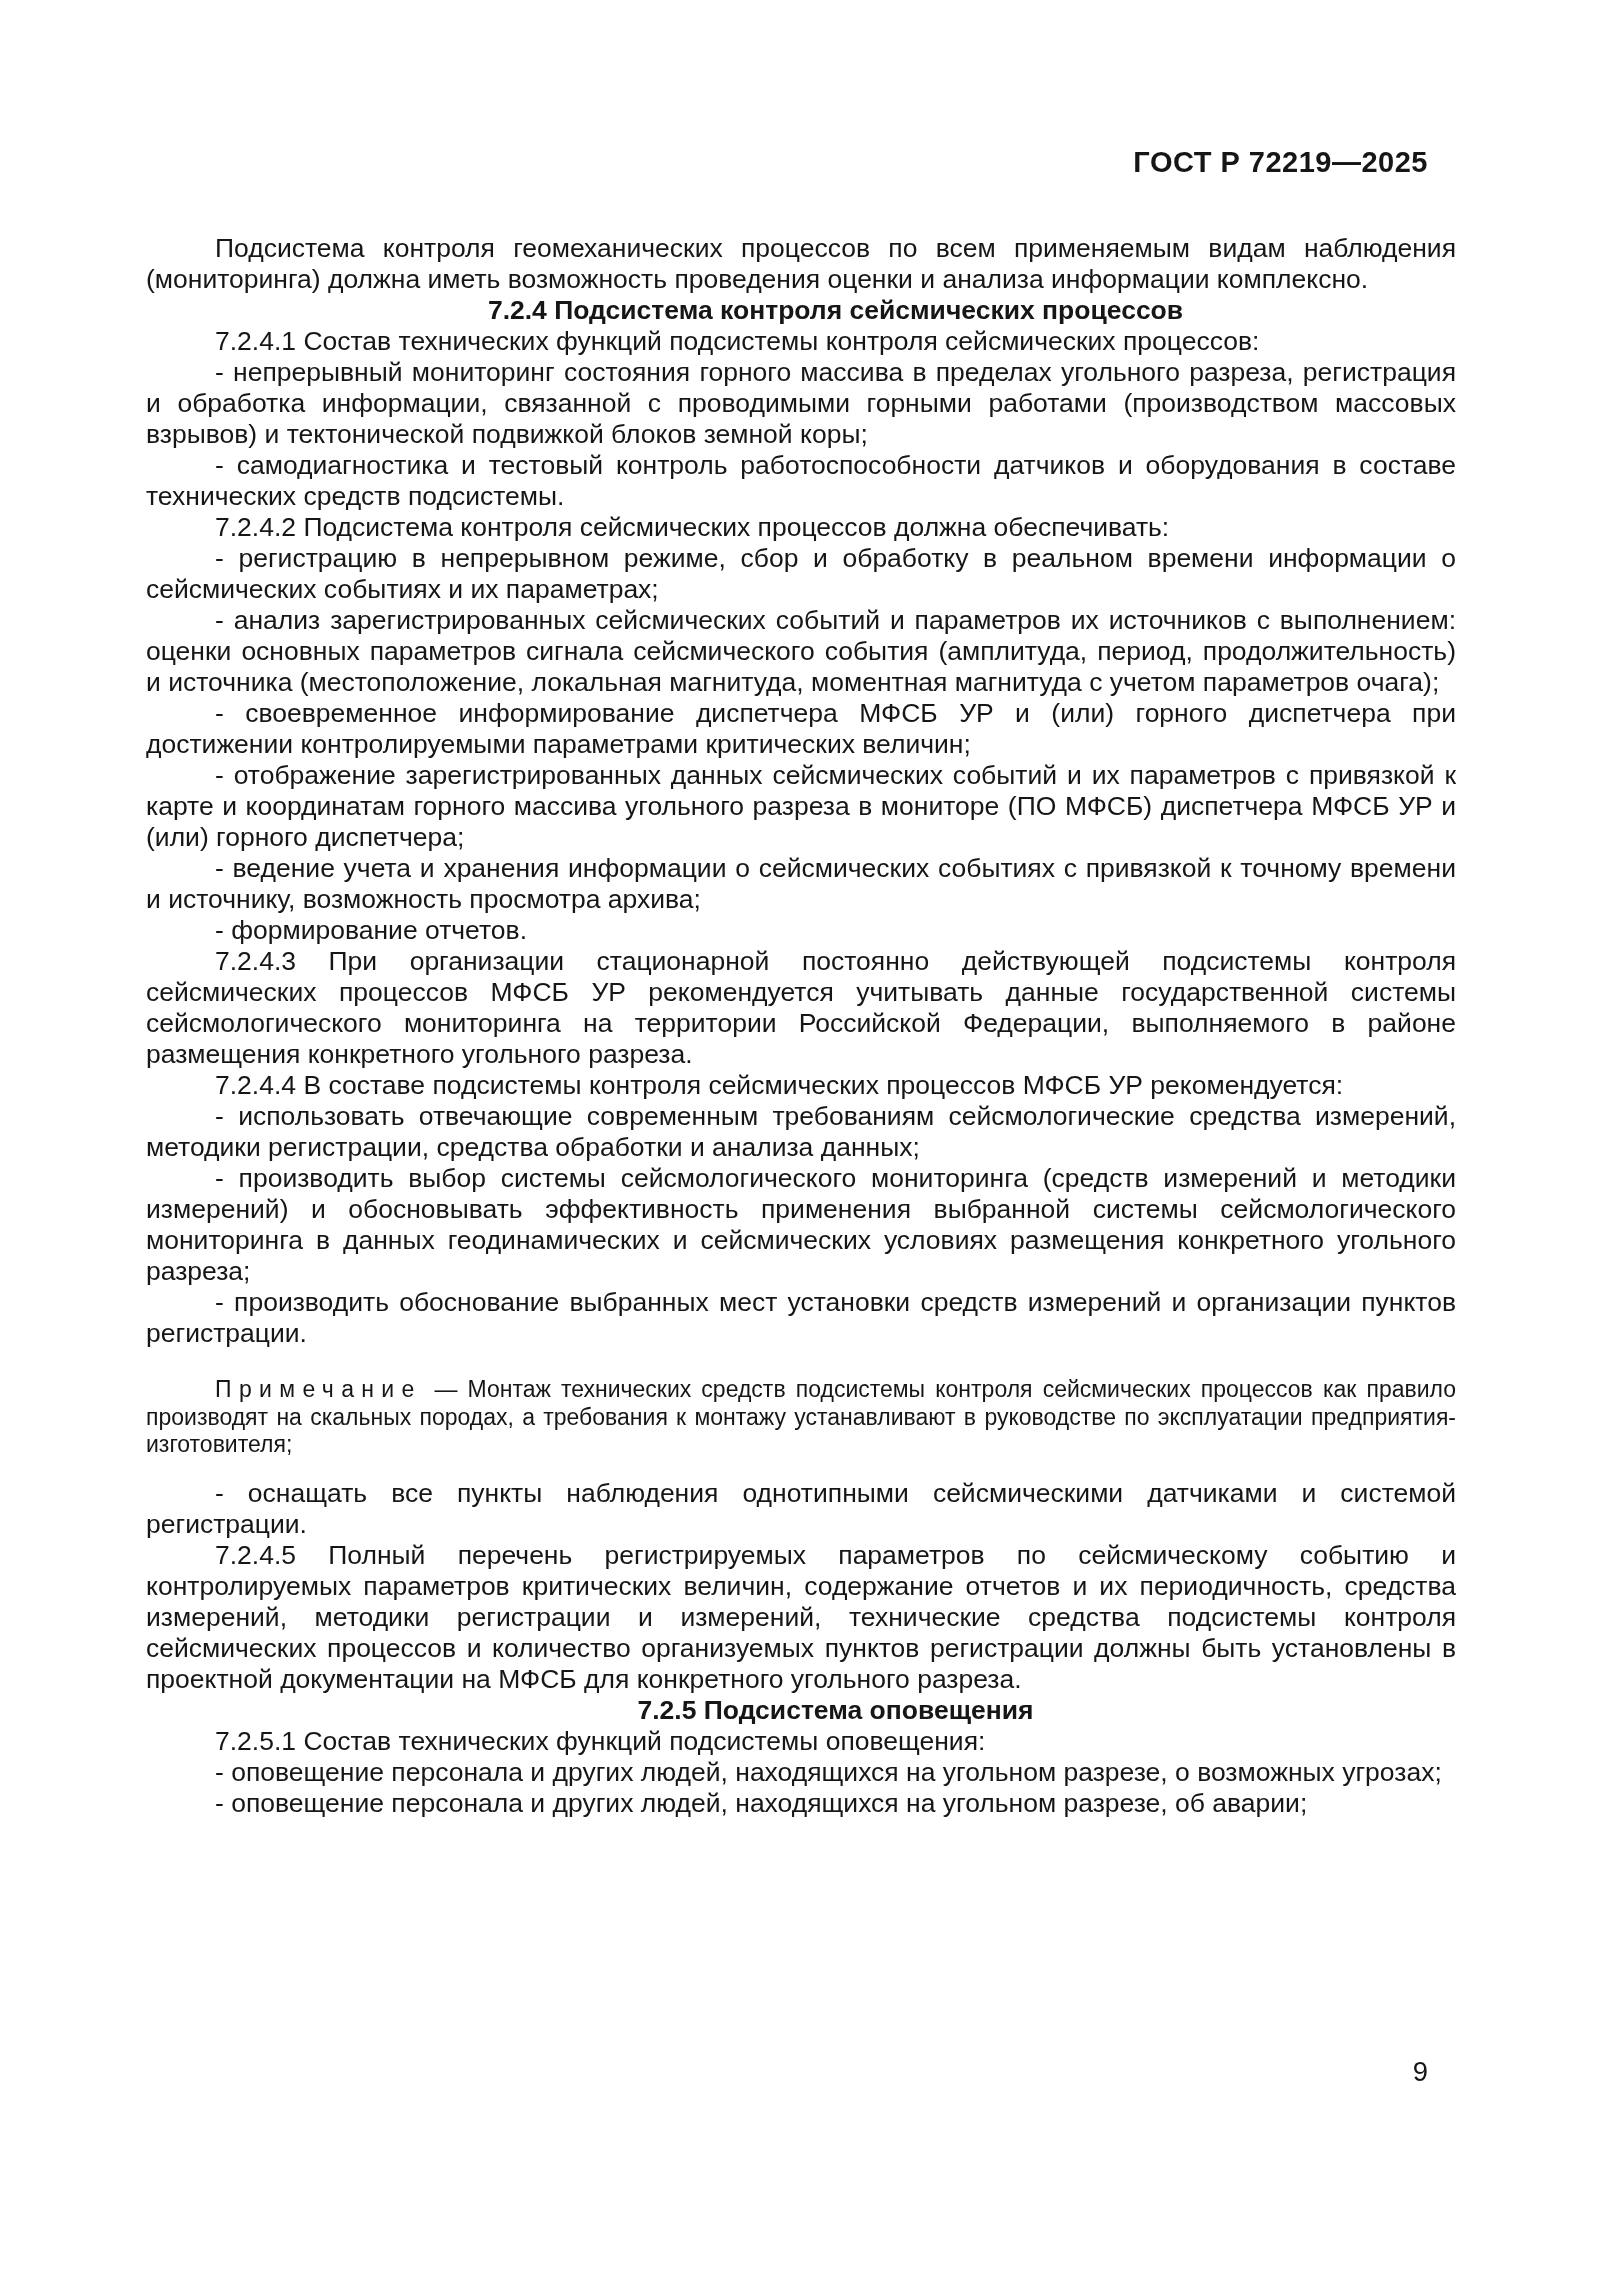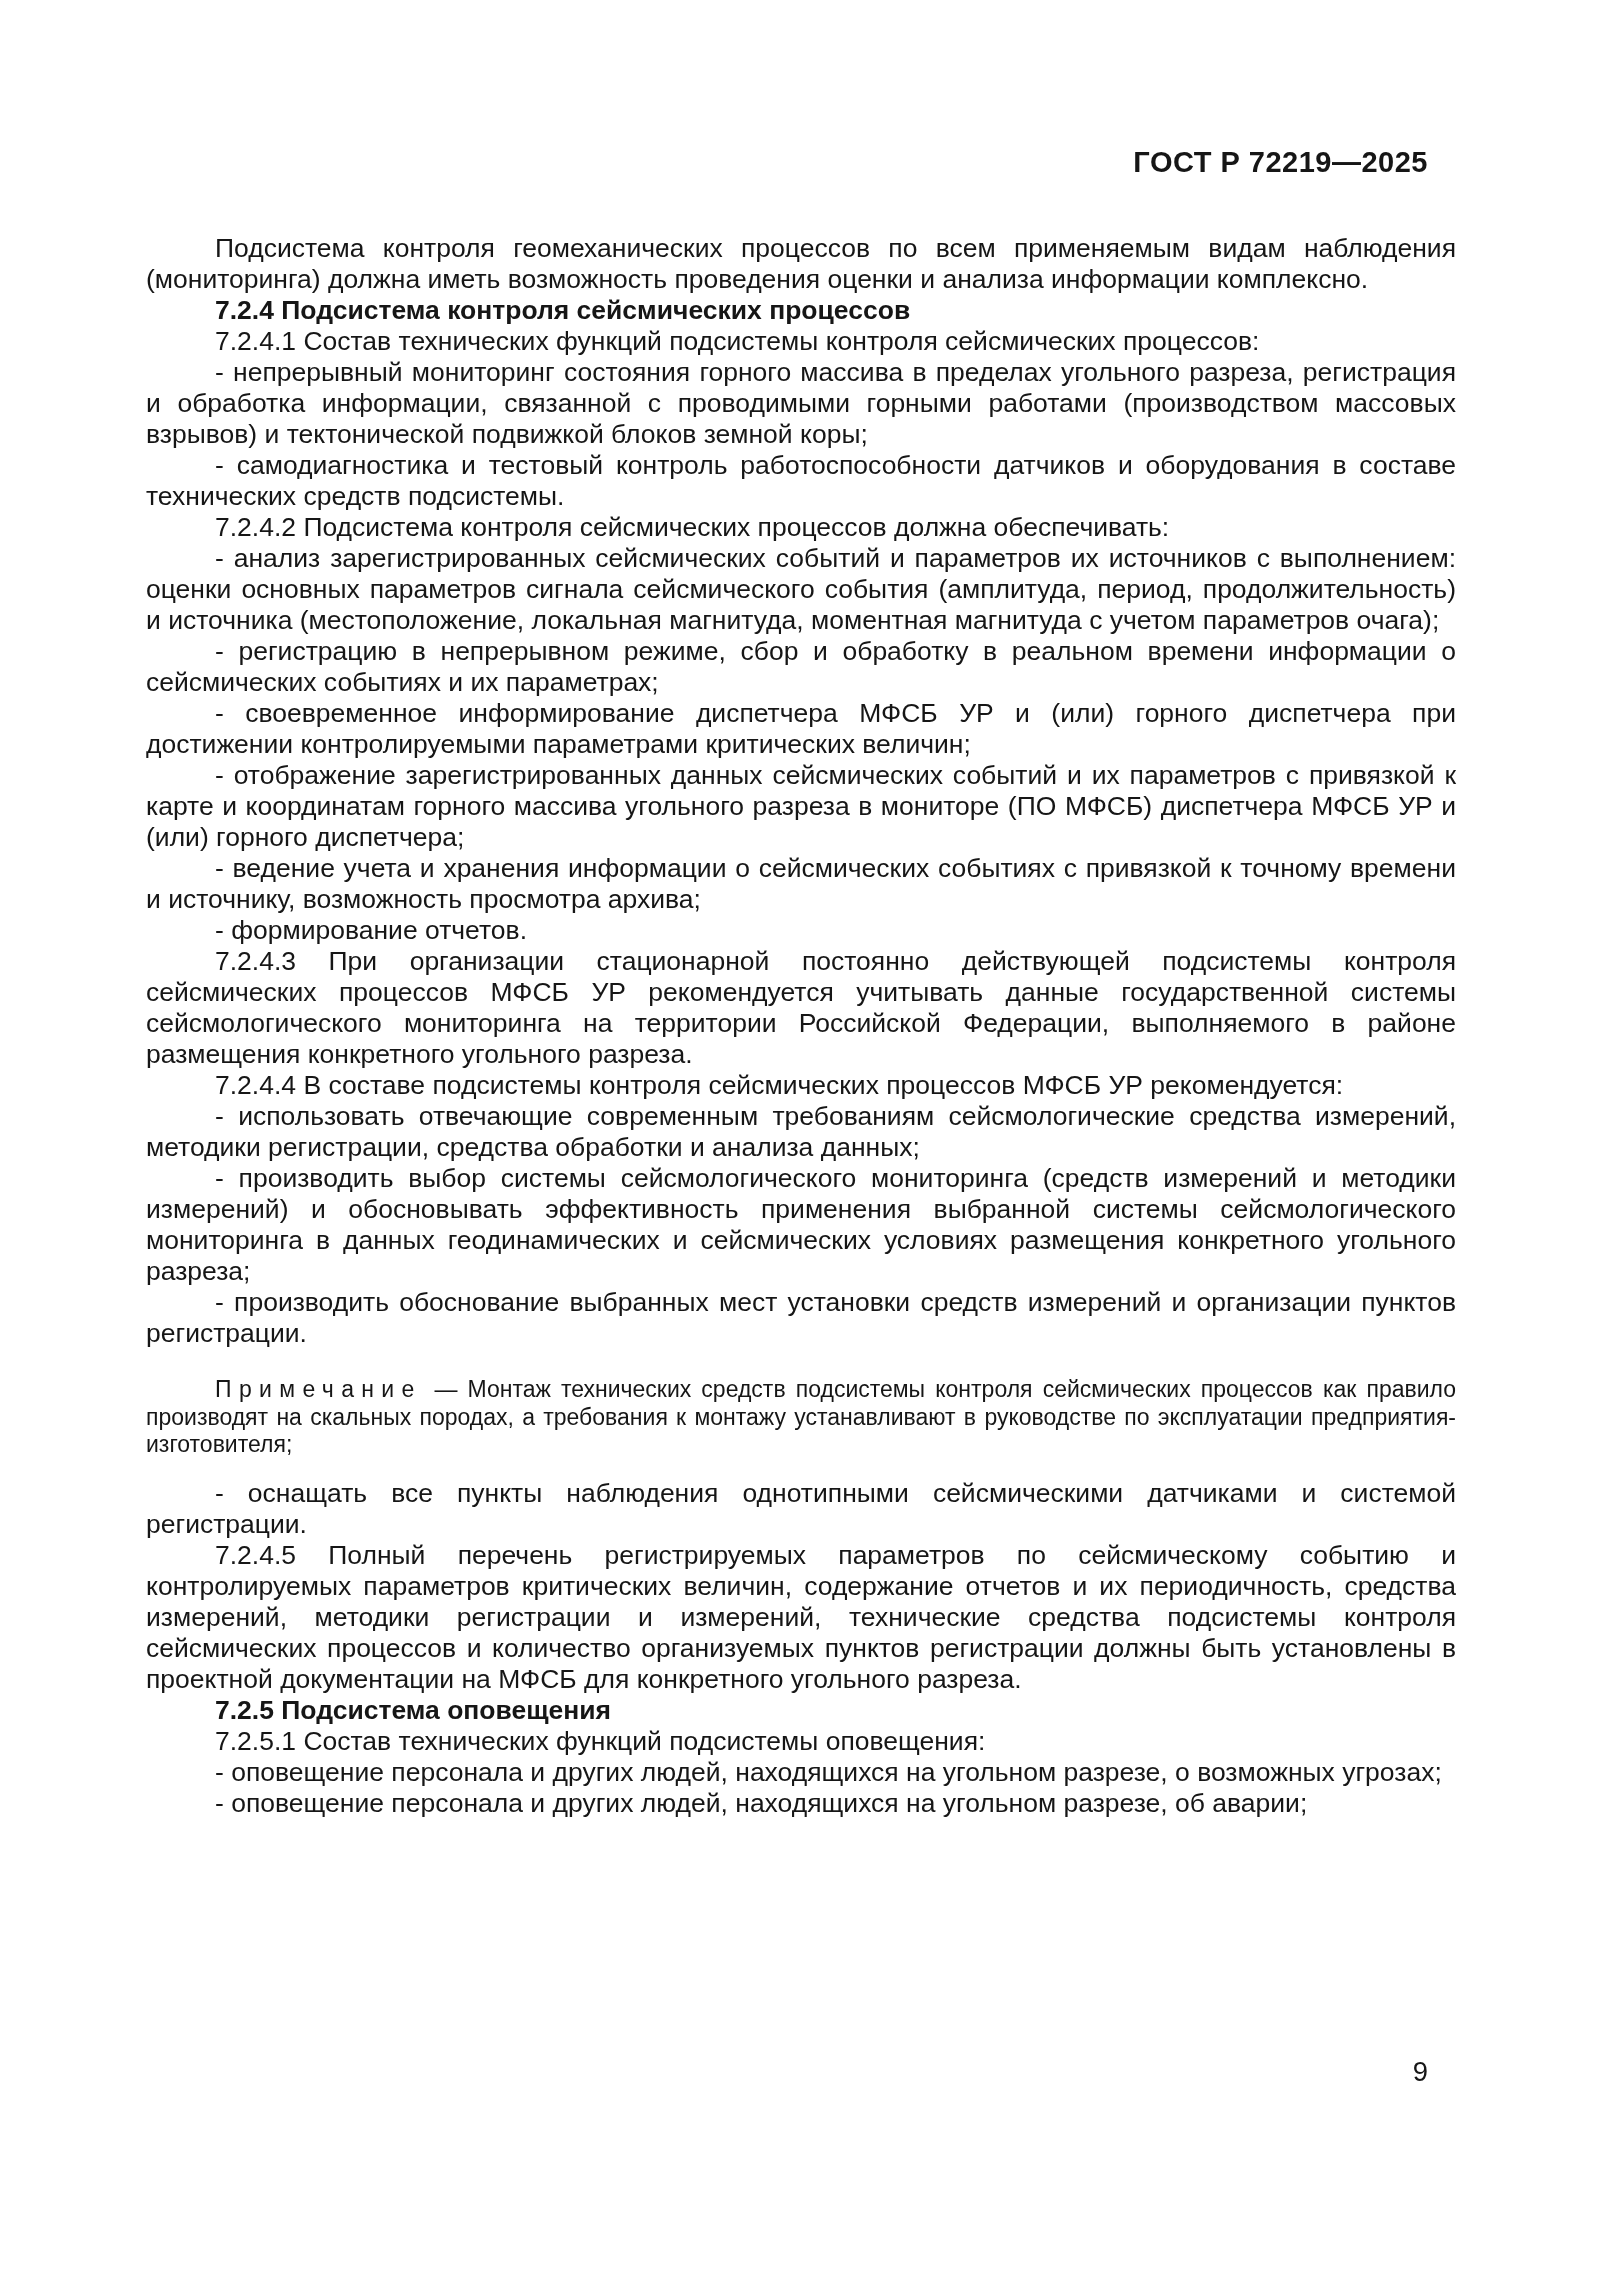--- a/index.html
+++ b/index.html
@@ -41,21 +41,21 @@
     text-align: justify;
     margin-left: 28px;
   }
   .doc-body p {
     margin: 0;
     padding: 0;
     text-indent: 69px;
   }
   .doc-body p.heading {
     font-weight: bold;
-    text-align: left;
+    text-align: center;
   }
   .doc-body p.note {
     font-size: 23px;
     line-height: 27.4px;
     margin: 27.4px 0 19.6px 0;
   }
   .note-label {
     letter-spacing: 0.32em;
     margin-right: 0.55em;
   }
@@ -76,22 +76,22 @@
 
   <div class="running-header">ГОСТ Р 72219—2025</div>
 
   <div class="doc-body">
     <p class="para">Подсистема контроля геомеханических процессов по всем применяемым видам наблюдения (мониторинга) должна иметь возможность проведения оценки и анализа информации комплексно.</p>
     <p class="para heading">7.2.4 Подсистема контроля сейсмических процессов</p>
     <p class="para">7.2.4.1 Состав технических функций подсистемы контроля сейсмических процессов:</p>
     <p class="para">- непрерывный мониторинг состояния горного массива в пределах угольного разреза, регистрация и обработка информации, связанной с проводимыми горными работами (производством массовых взрывов) и тектонической подвижкой блоков земной коры;</p>
     <p class="para">- самодиагностика и тестовый контроль работоспособности датчиков и оборудования в составе технических средств подсистемы.</p>
     <p class="para">7.2.4.2 Подсистема контроля сейсмических процессов должна обеспечивать:</p>
+    <p class="para">- регистрацию в непрерывном режиме, сбор и обработку в реальном времени информации о сейсмических событиях и их параметрах;</p>
     <p class="para">- анализ зарегистрированных сейсмических событий и параметров их источников с выполнением: оценки основных параметров сигнала сейсмического события (амплитуда, период, продолжительность) и источника (местоположение, локальная магнитуда, моментная магнитуда с учетом параметров очага);</p>
-    <p class="para">- регистрацию в непрерывном режиме, сбор и обработку в реальном времени информации о сейсмических событиях и их параметрах;</p>
     <p class="para">- своевременное информирование диспетчера МФСБ УР и (или) горного диспетчера при достижении контролируемыми параметрами критических величин;</p>
     <p class="para">- отображение зарегистрированных данных сейсмических событий и их параметров с привязкой к карте и координатам горного массива угольного разреза в мониторе (ПО МФСБ) диспетчера МФСБ УР и (или) горного диспетчера;</p>
     <p class="para">- ведение учета и хранения информации о сейсмических событиях с привязкой к точному времени и источнику, возможность просмотра архива;</p>
     <p class="para">- формирование отчетов.</p>
     <p class="para">7.2.4.3 При организации стационарной постоянно действующей подсистемы контроля сейсмических процессов МФСБ УР рекомендуется учитывать данные государственной системы сейсмологического мониторинга на территории Российской Федерации, выполняемого в районе размещения конкретного угольного разреза.</p>
     <p class="para">7.2.4.4 В составе подсистемы контроля сейсмических процессов МФСБ УР рекомендуется:</p>
     <p class="para">- использовать отвечающие современным требованиям сейсмологические средства измерений, методики регистрации, средства обработки и анализа данных;</p>
     <p class="para">- производить выбор системы сейсмологического мониторинга (средств измерений и методики измерений) и обосновывать эффективность применения выбранной системы сейсмологического мониторинга в данных геодинамических и сейсмических условиях размещения конкретного угольного разреза;</p>
     <p class="para">- производить обоснование выбранных мест установки средств измерений и организации пунктов регистрации.</p>
     <p class="para note"><span class="note-label">Примечание</span><span>— Монтаж технических средств подсистемы контроля сейсмических процессов как правило производят на скальных породах, а требования к монтажу устанавливают в руководстве по эксплуатации предприятия-изготовителя;</span></p>

